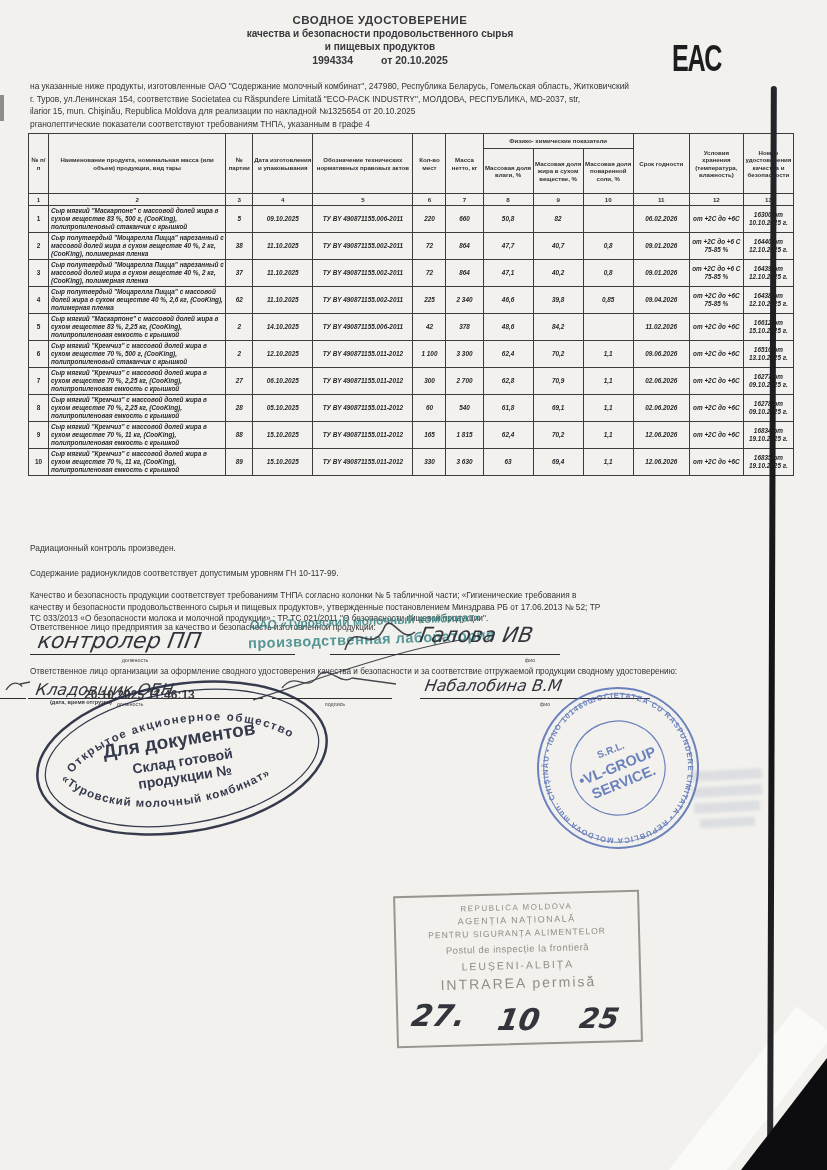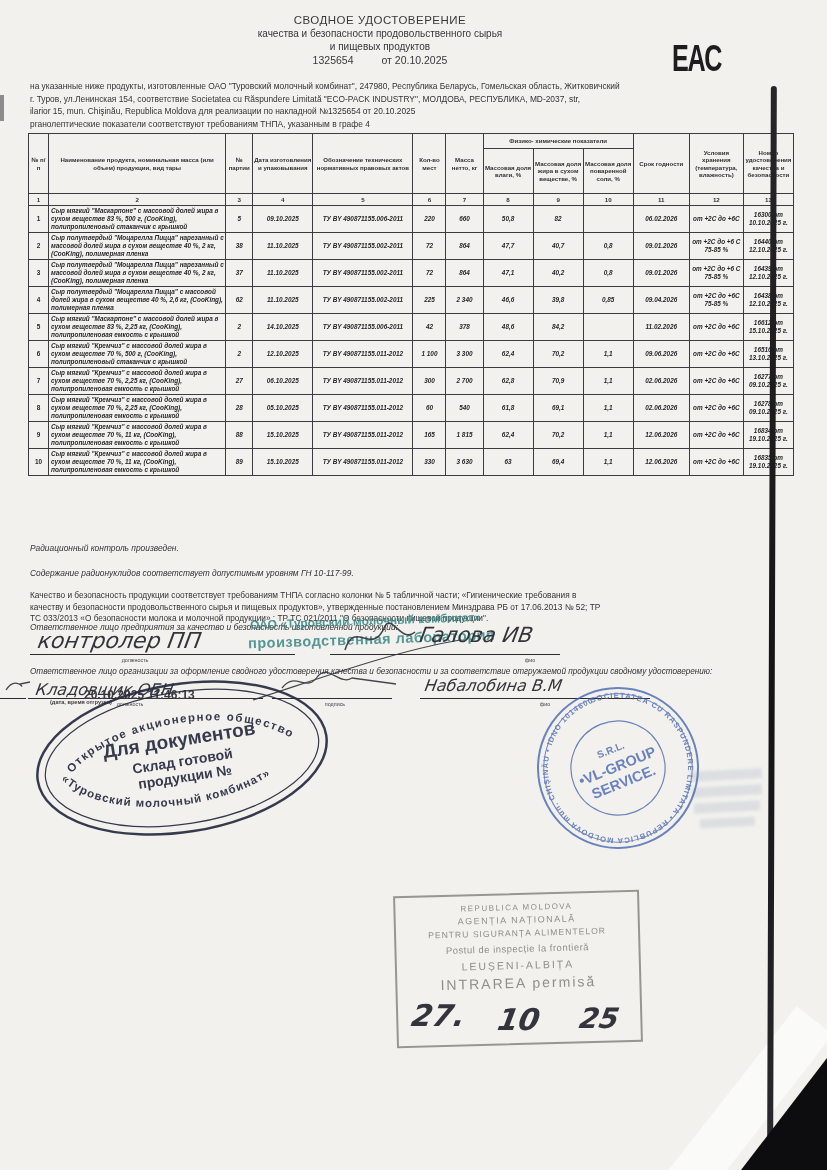--- a/index.html
+++ b/index.html
@@ -1,39 +1,39 @@
 <!DOCTYPE html>
 <html><head>
 <meta charset="utf-8">
 <style>
   html,body{margin:0;padding:0;background:#888;}
   #page{position:relative;width:827px;height:1170px;background:#f2f1ed;overflow:hidden;
         font-family:"Liberation Sans",sans-serif;color:#2e2e33;}
   .abs{position:absolute;}
   
-  .title-block{left:150px;top:14px;width:460px;text-align:center;font-weight:normal;color:#38383d;}
+  .title-block{left:150px;top:14px;width:460px;text-align:center;font-weight:bold;color:#38383d;}
   .title-l1{font-size:11.5px;letter-spacing:.5px;}
   .title-l2,.title-l3{font-size:10px;margin-top:2px;}
   .title-l4{font-size:10.5px;margin-top:2px;}
   .title-l4 .num{margin-right:28px;}
   .eac{left:672px;top:38px;font-size:37px;font-weight:bold;color:#1d1d1f;
        transform:scaleX(.68);transform-origin:left top;letter-spacing:-2px;font-family:"Liberation Sans",sans-serif;}
   
   .intro{left:30px;top:80px;width:745px;font-size:8.4px;line-height:12.5px;color:#333338;}
   
   .tablewrap{left:28px;top:133px;width:766px;}
   table{border-collapse:collapse;table-layout:fixed;width:100%;}
   th,td{border:1px solid #3c3c40;padding:1px 1px;vertical-align:middle;overflow:hidden;}
   thead th{font-size:6.1px;font-weight:bold;text-align:center;line-height:1.2;color:#2f2f34;}
   .numrow td{font-size:6.2px;font-weight:bold;text-align:center;height:9px;color:#2f2f34;}
   tbody td{font-size:6.4px;font-style:italic;font-weight:600;text-align:center;color:#26262b;line-height:1.25;}
   tbody td.name{text-align:left;padding-left:2px;}
   tbody td.rownum{font-style:normal;}
   
-  .note{font-size:8.4px;color:#333338;font-style:italic;}
+  .note{font-size:8.4px;color:#333338;}
   .para{font-size:8.3px;line-height:11.5px;color:#333338;}
   .nowrap{white-space:nowrap;}
   
   .hand{font-family:"DejaVu Sans",sans-serif;font-style:italic;color:#33343c;transform:skewX(-10deg);}
   .sig-line{border-bottom:1.4px solid #2c2c30;}
   .sig-label{font-size:5.4px;color:#44444a;text-align:center;}
   .stamp-teal{color:#2e8080;font-weight:bold;opacity:.8;}
   
   .border-stamp{left:395px;top:893px;width:246px;height:152px;border:2.5px solid #97978f;
      transform:rotate(-1.5deg);color:#8f8f88;text-align:center;padding-top:8px;box-sizing:border-box;}
@@ -52,28 +52,28 @@
 </head>
 <body>
 
 <div id="page">
 
   <div class="abs title-block">
     <div class="title-l1">СВОДНОЕ УДОСТОВЕРЕНИЕ</div>
     <div class="title-l2">качества и безопасности продовольственного сырья</div>
     <div class="title-l3">и пищевых продуктов</div>
     <div class="title-l4">
-      <span class="num">1325654</span><span>от 20.10.2025</span>
+      <span class="num">1994334</span><span>от 20.10.2025</span>
     </div>
   </div>
 
   <div class="abs eac">EAC</div>
 
   <div class="abs intro">
-    <div>на указанные ниже продукты, изготовленные ОАО "Туровский молочный комбинат", 247980, Республика Беларусь, Гомельская область, Житковичский</div>
+    <div>на указанные ниже продукты, изготовленные ОАО "Содержание молочный комбинат", 247980, Республика Беларусь, Гомельская область, Житковичский</div>
     <div>г. Туров, ул.Ленинская 154, соответствие Societatea cu Răspundere Limitată "ECO-PACK INDUSTRY", МОЛДОВА, РЕСПУБЛИКА, MD-2037, str,</div>
     <div>ilarior 15, mun. Chişinău, Republica Moldova для реализации по накладной №1325654 от 20.10.2025</div>
     <div>рганолептические показатели соответствуют требованиям ТНПА, указанным в графе 4</div>
   </div>
 
   <div class="abs tablewrap">
     <table>
       <colgroup>
         <col style="width:20px">
           <col style="width:177px">

